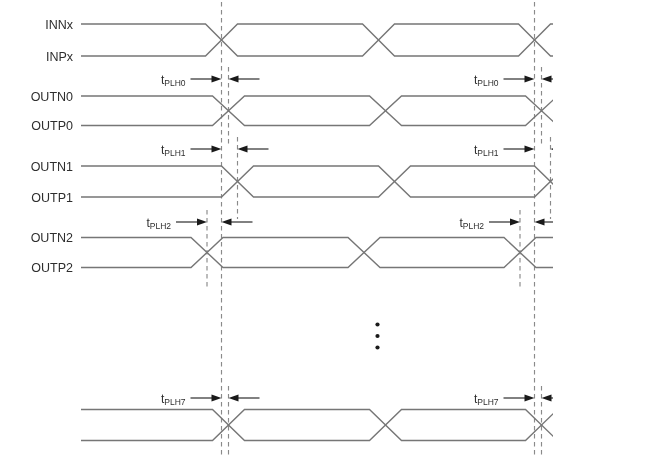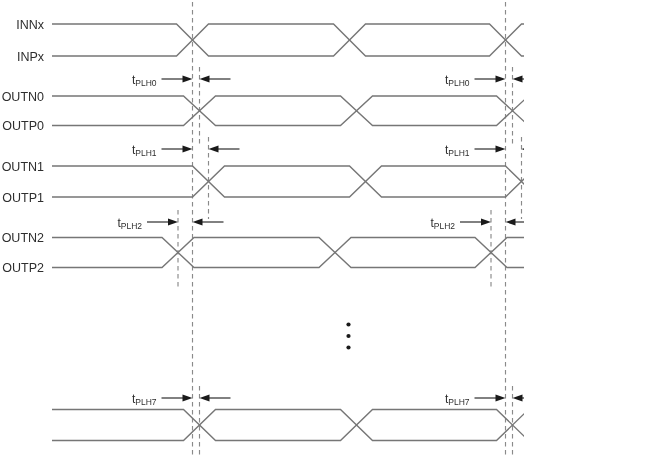--- a/index.html
+++ b/index.html
@@ -1,17 +1,17 @@
 <!DOCTYPE html>
 <html><head>
 <meta charset="utf-8">
 <style>
   html,body{margin:0;padding:0;background:#ffffff;}
   .stage{position:relative;width:524px;height:461px;background:#ffffff;overflow:hidden;
-         font-family:"Liberation Sans", sans-serif;}
+         font-family:"Liberation Sans", sans-serif;margin-left:29px;}
   svg{display:block;}
   .sig{fill:none;stroke-width:1.4;stroke-linejoin:miter;}
   .dash{stroke-width:1.15;stroke-dasharray:4.5 3.5;}
   .aline{stroke-width:1.1;}
   .ahead{stroke:none;}
   .siglabel{font-size:12.5px;}
   .dlabel{font-size:12px;}
   .dlabel .sub{font-size:8.5px;}
 </style>
 </head>

